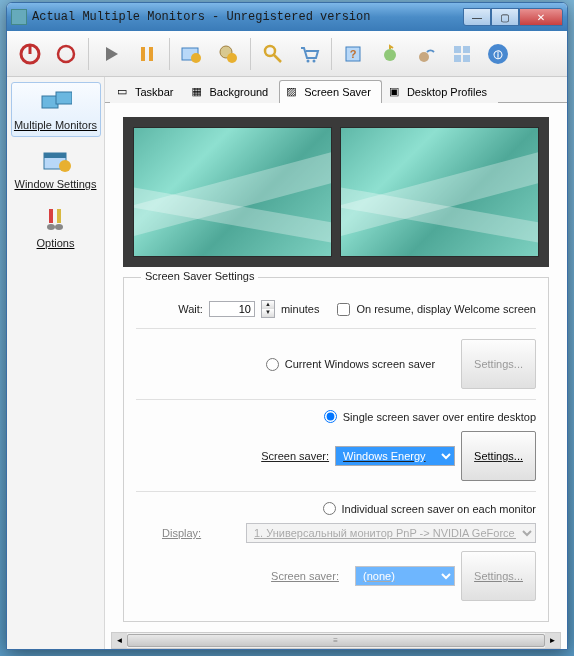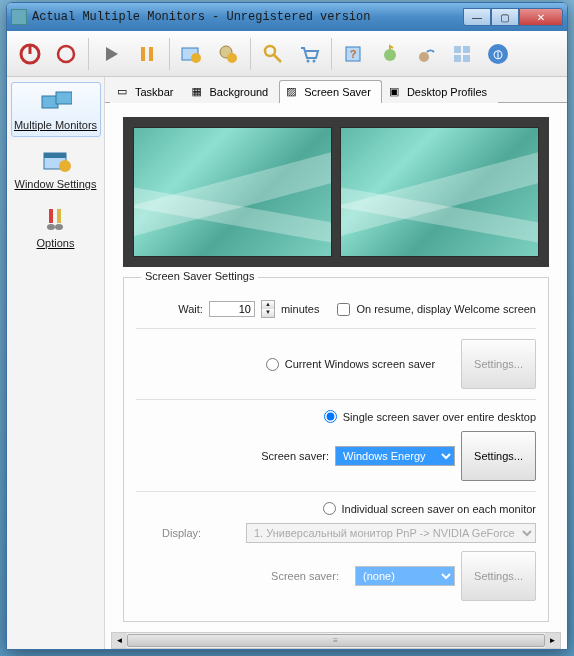--- a/index.html
+++ b/index.html
@@ -51,21 +51,21 @@
 .spinner { width: 14px; height: 18px; display: flex; flex-direction: column; border: 1px solid #abadb3; }
 .spinner div { flex:1; background: linear-gradient(#fff,#ddd); font-size: 6px; text-align: center; line-height: 7px; cursor: pointer; }
 
 .btn { padding: 18px 12px; font-size: 11px; border: 1px solid #888; border-radius: 2px; background: linear-gradient(180deg,#fdfdfd,#e0e0e0); cursor: pointer; }
 .btn:disabled { color: #999; border-color: #ccc; }
 
 select { height: 20px; }
 select.highlighted { background: #3399ff; color: #fff; }
 select:disabled { background: #f0f0f0; color: #888; }
 
-.indent { margin-left: 26px; }
+.indent { margin-left: 26px; text-decoration: underline; }
 .disabled-row { color: #888; }
 
 .hscroll { height: 17px; margin: 0 6px 3px 6px; border: 1px solid #ccc; background: #f0f0f0; position: relative; }
 .hscroll .thumb { position: absolute; left: 15px; right: 15px; top: 1px; bottom: 1px; background: linear-gradient(180deg,#e8e8e8,#c8c8c8); border: 1px solid #aaa; border-radius: 2px; display:flex; align-items:center; justify-content:center; font-size:8px; color:#888; letter-spacing:1px;}
 .hscroll .arr { position:absolute; top:0; bottom:0; width:15px; background:#ddd; display:flex; align-items:center; justify-content:center; font-size:8px;}
 .hscroll .arr.l{left:0;} .hscroll .arr.r{right:0;}
 
 .footer { height: 42px; border-top: 1px solid #ccc; background: #f0f0f0; display: flex; align-items: center; justify-content: flex-end; gap: 8px; padding: 0 12px; }
 .footer .btn { width: 76px; height: 23px; }
 </style>

